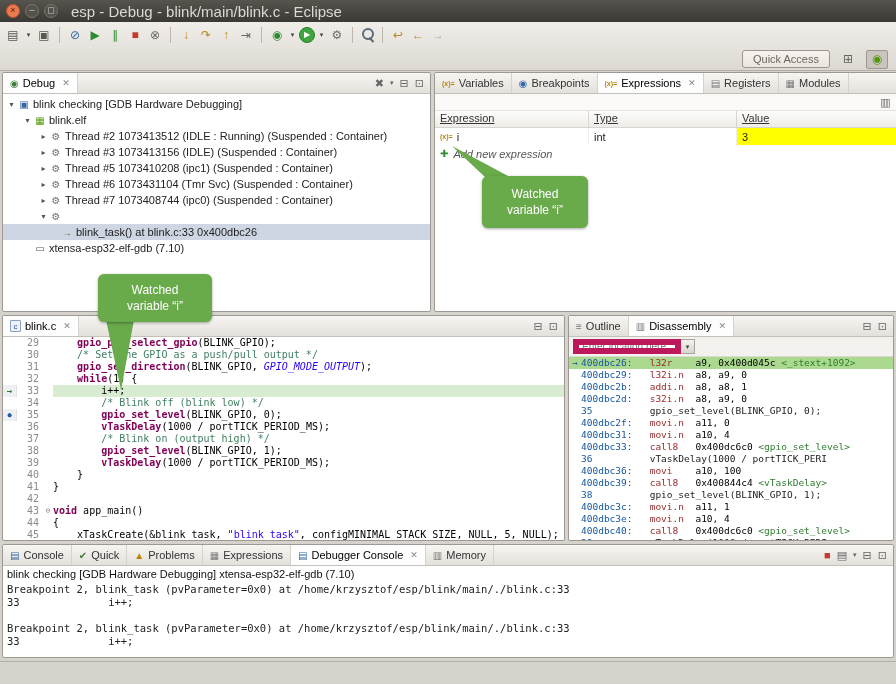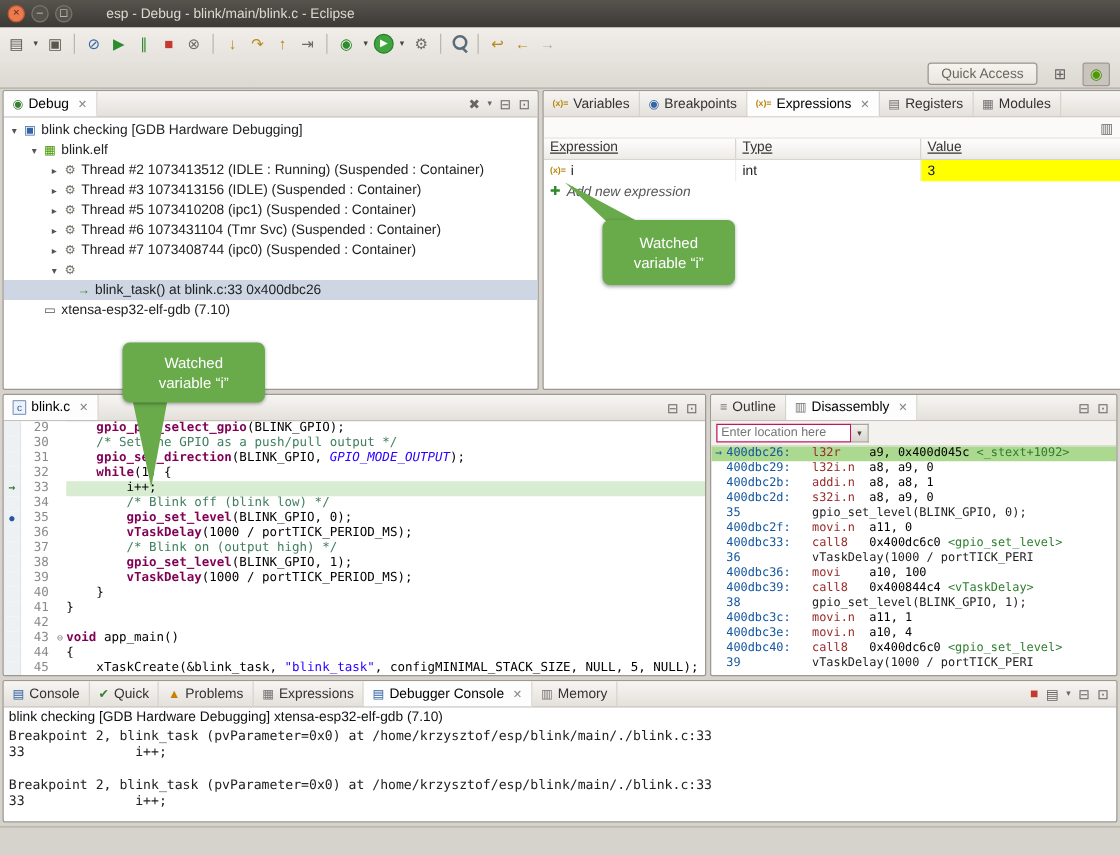--- a/index.html
+++ b/index.html
@@ -3,21 +3,21 @@
 <meta charset="utf-8">
 <style>
   *{box-sizing:border-box;margin:0;padding:0;}
   body{margin:0;background:#555;}
   #root{position:relative;width:896px;height:684px;background:#d6d2cc;font-family:"Liberation Sans","DejaVu Sans",sans-serif;font-size:11px;color:#222;overflow:hidden;}
 
   
   .titlebar{position:absolute;left:0;top:0;width:896px;height:22px;background:linear-gradient(#57544e,#3b3935);display:flex;align-items:center;padding:0 6px;gap:5px;}
   .wbtn{width:14px;height:14px;border-radius:50%;background:#55524c;border:1px solid #78756d;color:#ccc;font-size:9px;line-height:11px;text-align:center;cursor:pointer;flex:none;}
   .wbtn.close{background:#ea7b50;border-color:#c6552c;color:#56210a;}
-  .wtitle{color:#dcd9d3;font-size:11px;margin-left:22px;white-space:nowrap;}
+  .wtitle{color:#dcd9d3;font-size:15px;margin-left:8px;white-space:nowrap;}
 
   
   .toolbar{position:absolute;left:0;top:22px;width:896px;height:49px;background:linear-gradient(#f1eeea,#dcd8d2);border-bottom:1px solid #b3afa8;}
   .tb-row1{display:flex;align-items:center;height:26px;padding:0 4px;gap:2px;border-bottom:1px solid #e8e5e0;}
   .tb-row2{display:flex;align-items:center;justify-content:flex-end;height:22px;padding:0 8px;gap:7px;}
   .tbsep{width:1px;height:16px;background:#bbb7b0;margin:0 4px;flex:none;}
   .tbi{min-width:18px;height:18px;display:inline-flex;align-items:center;justify-content:center;font-size:12px;color:#5a574f;cursor:pointer;flex:none;}
   .tbi.dd{min-width:9px;font-size:7px;color:#444;}
   .tbi.blue{color:#3465a4}.tbi.green{color:#2e8b2e}.tbi.red{color:#c23b2e}
   .tbi.gold{color:#b5891c}.tbi.dis{color:#b5b1aa}.tbi.gray{color:#6e6b64}
@@ -70,35 +70,35 @@
   
   .callout{position:absolute;background:#69aa4b;border-radius:6px;color:#fff;display:flex;flex-direction:column;align-items:center;justify-content:center;z-index:60;font-size:12px;line-height:16px;box-shadow:0 1px 3px rgba(0,0,0,.35);}
   #callout1{left:482px;top:176px;width:106px;height:52px;}
   #callout2{left:98px;top:274px;width:114px;height:48px;}
   .tails{position:absolute;left:0;top:0;z-index:59;pointer-events:none;}
 
   
   #editor-view{left:2px;top:315px;width:563px;height:226px;}
   .cfile{width:11px;height:12px;border:1px solid #8aa0c0;background:#eef3fb;color:#2456a4;font-size:8px;display:flex;align-items:center;justify-content:center;border-radius:1px;flex:none;}
   .editor-body{height:205px;overflow:hidden;font-family:"DejaVu Sans Mono","Liberation Mono",monospace;font-size:10px;line-height:12px;}
-  .cline{display:flex;height:12px;}
+  .cline{display:flex;height:12px;align-items:flex-end;}
   .ann{width:14px;flex:none;background:#eef1f4;border-right:1px solid #e0e4e9;display:flex;align-items:center;justify-content:center;}
   .ip-arrow{color:#2f7d32;font-weight:bold;font-size:9px;}
   .bp-dot{color:#2456a4;font-size:7px;}
   .lno{width:26px;flex:none;color:#8a8a8a;text-align:right;padding-right:4px;background:#fff;}
   .fld{width:10px;flex:none;color:#888;font-size:8px;text-align:center;background:#fff;}
   .ctext{flex:1;white-space:pre;overflow:hidden;}
   .cline.cur .ctext{background:#d7ecd0;}
   .sg-pl{color:#000}.sg-kw{color:#7f0055;font-weight:bold}.sg-fn{color:#7f0055;font-weight:bold}
   .sg-com{color:#3f7f5f}.sg-str{color:#2a00ff}.sg-mac{color:#2a00ff;font-style:italic}
 
   
   #disasm-view{left:568px;top:315px;width:326px;height:226px;}
   .dtoolbar{height:20px;display:flex;align-items:center;padding:2px 4px;background:#f4f2ee;border-bottom:1px solid #ddd9d3;}
-  .loc-input{width:108px;height:15px;border:1px solid #be185d;font-size:10px;padding:0 3px;color:#555;background:#fff;font-family:inherit;}
+  .loc-input{width:108px;height:15px;border:6px solid #be185d;font-size:10px;padding:0 3px;color:#555;background:#fff;font-family:inherit;}
   .loc-dd{width:14px;height:15px;border:1px solid #a9a59e;border-left:none;background:linear-gradient(#f4f2ee,#d9d5cf);font-size:7px;display:flex;align-items:center;justify-content:center;color:#444;cursor:pointer;}
   .dbody{font-family:"DejaVu Sans Mono","Liberation Mono",monospace;font-size:9.5px;line-height:12px;overflow:hidden;height:183px;}
   .drow{display:flex;height:12px;}
   .drow.hl{background:#abd98f;}
   .dgut{width:12px;flex:none;text-align:center;color:#2456a4;font-size:9px;line-height:12px;}
   .dtext{flex:1;white-space:pre;overflow:hidden;}
   .sg-addr{color:#14569e}.sg-op{color:#9a2b2b}.sg-sym{color:#2f7d2f}.sg-ln{color:#14569e}.sg-src{color:#222}
 
   
   #console-view{left:2px;top:544px;width:892px;height:114px;}
@@ -440,20 +440,24 @@
       <div class="drow">
           <span class="dgut"></span>
           <span class="dtext"><span class="sg-ln">35</span><span class="sg-pl">          </span><span class="sg-src">gpio_set_level(BLINK_GPIO, 0);</span></span>
         </div>
       <div class="drow">
           <span class="dgut"></span>
           <span class="dtext"><span class="sg-addr">400dbc2f:</span><span class="sg-pl">   </span><span class="sg-op">movi.n</span><span class="sg-pl">  a11, 0</span></span>
         </div>
       <div class="drow">
           <span class="dgut"></span>
+          <span class="dtext"><span class="sg-addr">400dbc31:</span><span class="sg-pl">   </span><span class="sg-op">movi.n</span><span class="sg-pl">  a10, 4</span></span>
+        </div>
+      <div class="drow">
+          <span class="dgut"></span>
           <span class="dtext"><span class="sg-addr">400dbc33:</span><span class="sg-pl">   </span><span class="sg-op">call8</span><span class="sg-pl">   0x400dc6c0 </span><span class="sg-sym">&lt;gpio_set_level&gt;</span></span>
         </div>
       <div class="drow">
           <span class="dgut"></span>
           <span class="dtext"><span class="sg-ln">36</span><span class="sg-pl">          </span><span class="sg-src">vTaskDelay(1000 / portTICK_PERI</span></span>
         </div>
       <div class="drow">
           <span class="dgut"></span>
           <span class="dtext"><span class="sg-addr">400dbc36:</span><span class="sg-pl">   </span><span class="sg-op">movi</span><span class="sg-pl">    a10, 100</span></span>
         </div>

